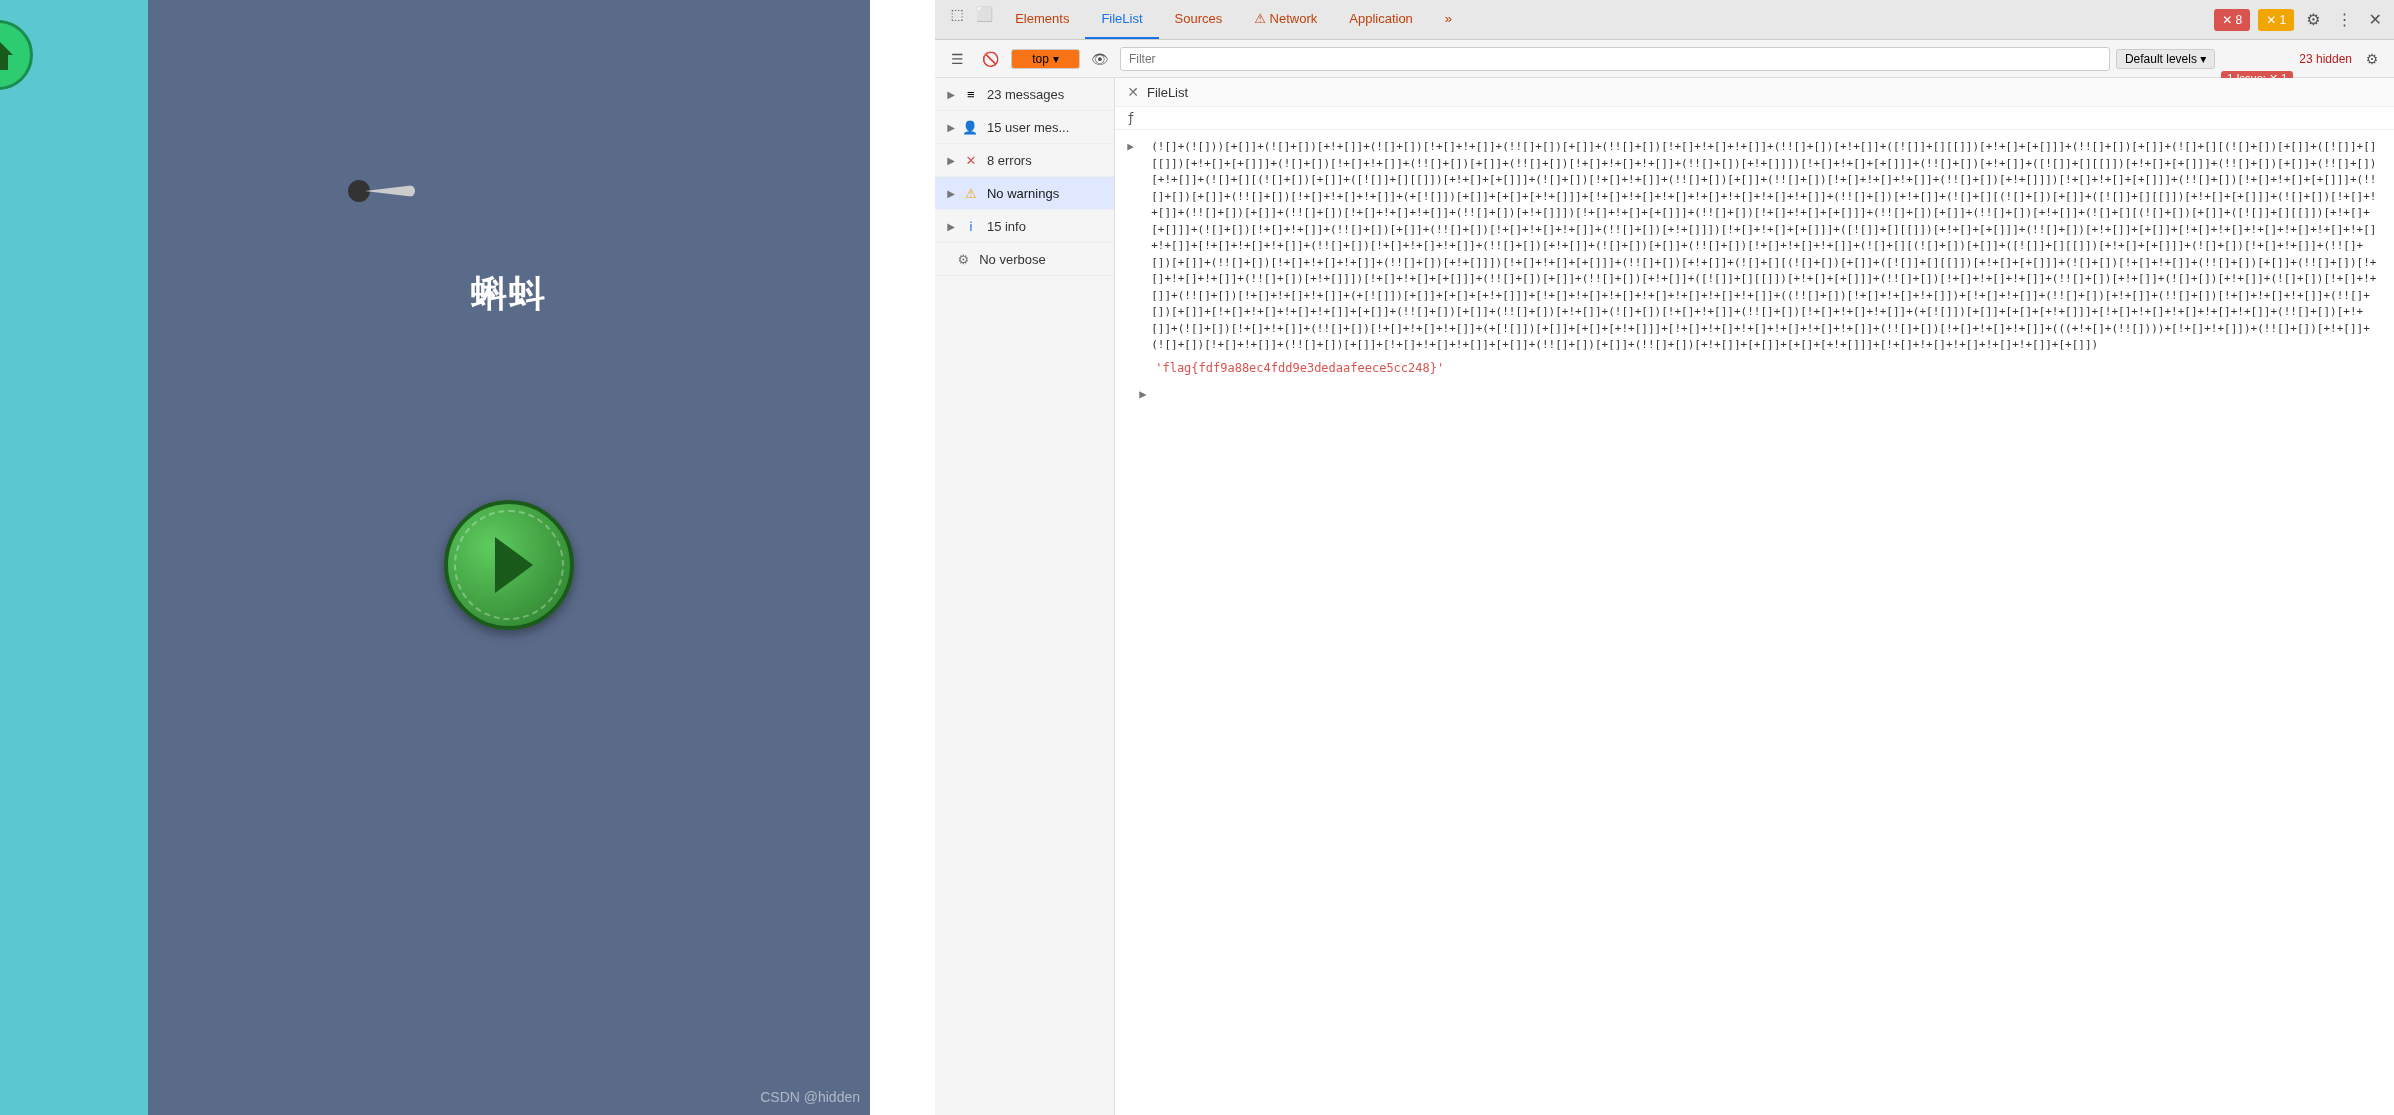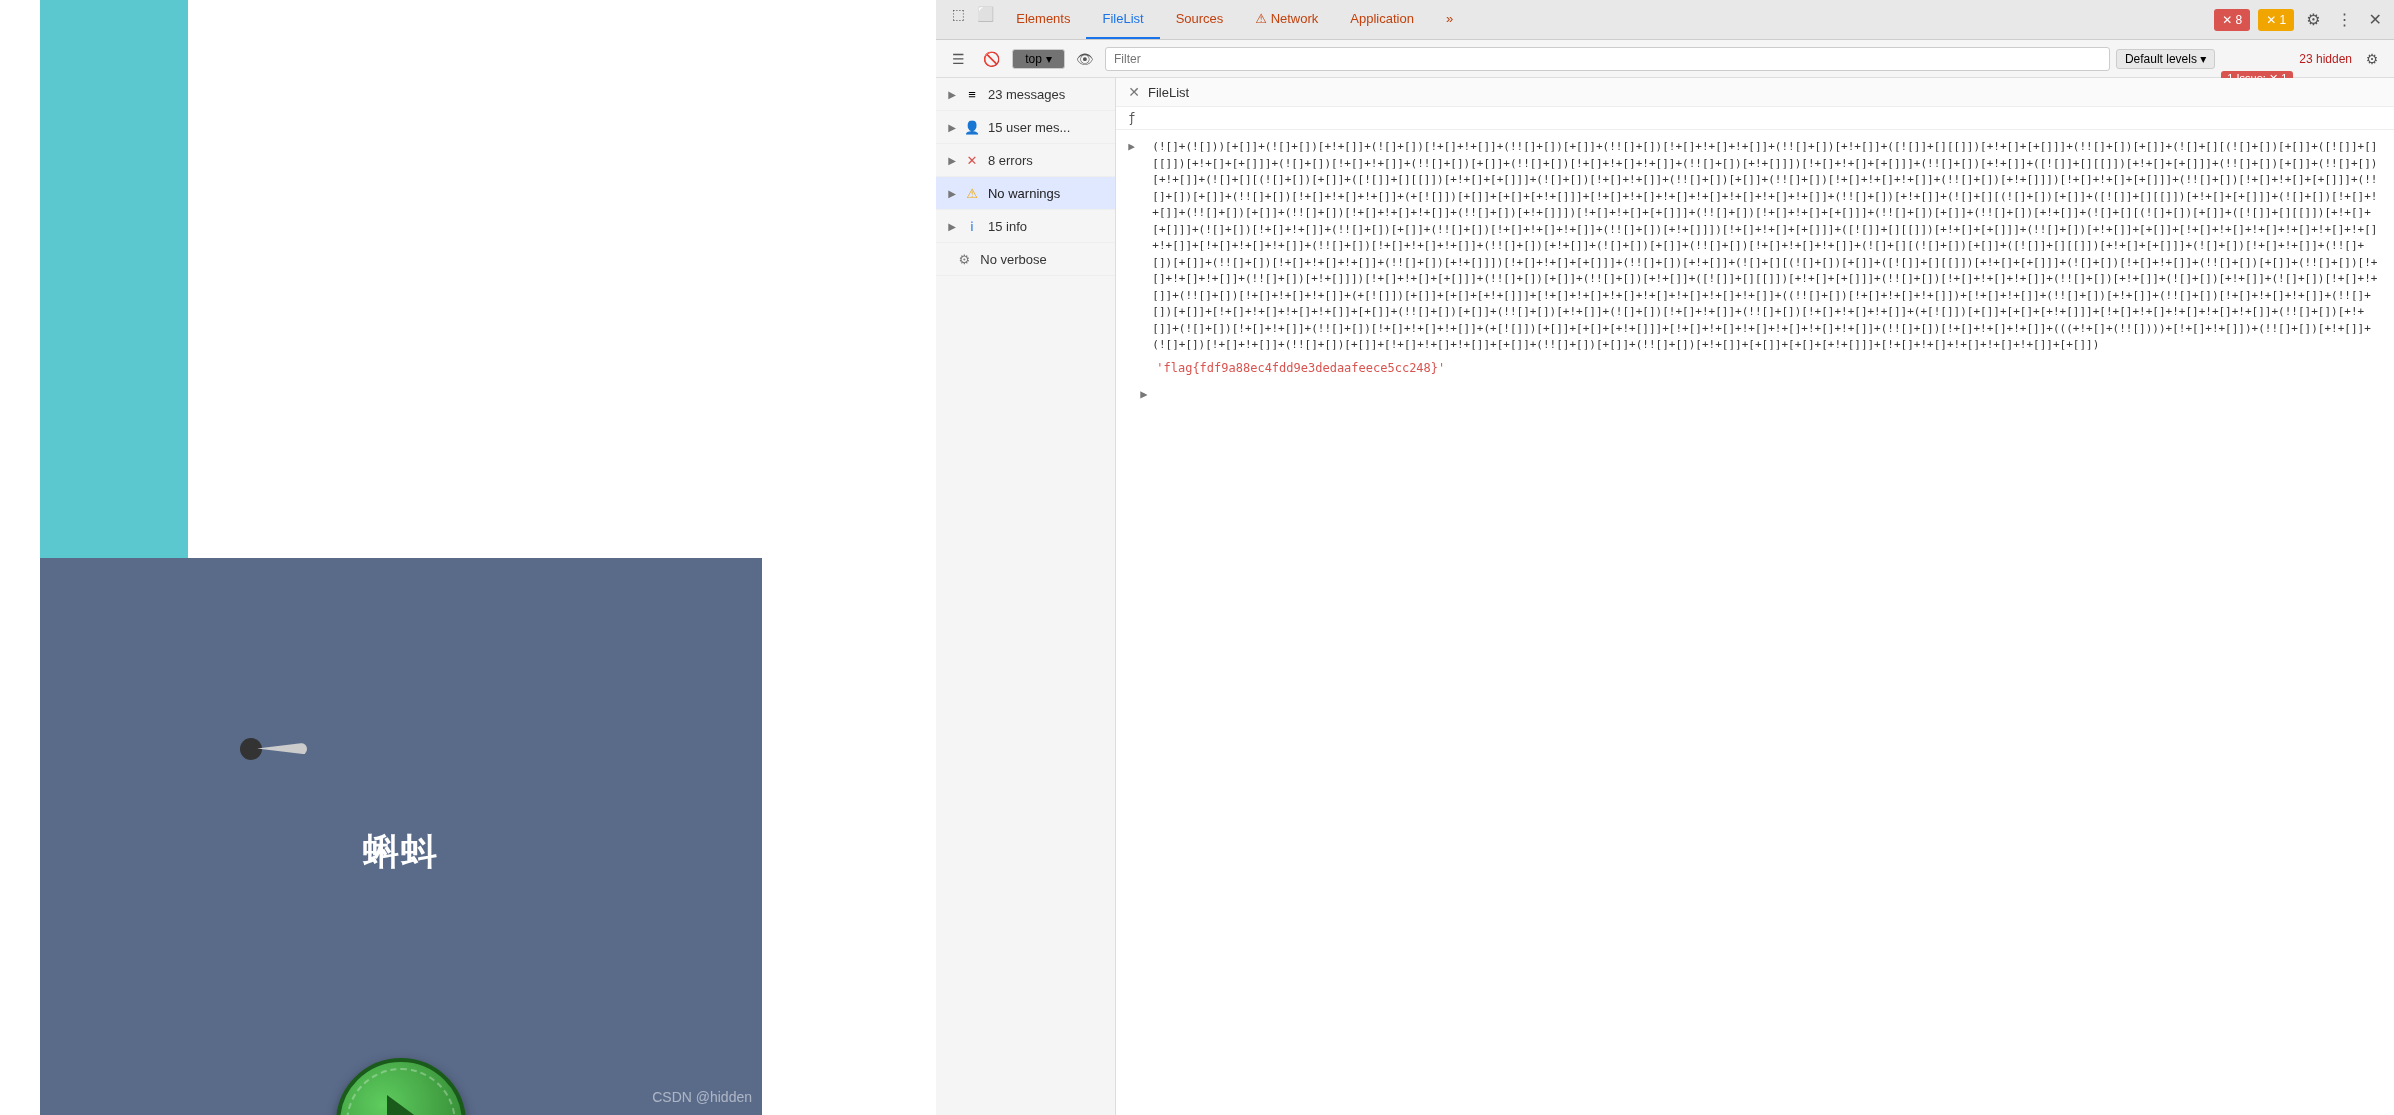--- a/index.html
+++ b/index.html
@@ -3,22 +3,20 @@
   <meta charset="utf-8">
   <style>
     * { margin: 0; padding: 0; box-sizing: border-box; }
     body { width: 2394px; height: 1115px; overflow: hidden; display: flex; font-family: Arial, sans-serif; }
 
     
     #game-area {
       width: 977px;
       height: 1115px;
       display: flex;
-      flex-direction: column;
-      padding-left: 40px;
     }
     #game-left {
       width: 148px;
       height: 1115px;
       background: #5bc8d0;
     }
     #game-main {
       width: 722px;
       height: 1115px;
       background: #5a6b8a;
@@ -175,24 +173,24 @@
     }
     .toolbar-btn {
       width: 28px; height: 28px;
       display: flex; align-items: center; justify-content: center;
       cursor: pointer;
       border-radius: 3px;
       font-size: 14px;
       color: #555;
     }
     .toolbar-top {
-      background: #737373;
+      background: #f97316;
       border: 1px solid #ccc;
       border-radius: 3px;
-      padding: 2px 12px;
+      padding: 2px 20px;
       font-size: 12px;
       display: flex; align-items: center; gap: 4px;
       cursor: pointer;
     }
     #filter-input {
       flex: 1;
       height: 24px;
       border: 1px solid #ccc;
       border-radius: 3px;
       padding: 0 8px;

